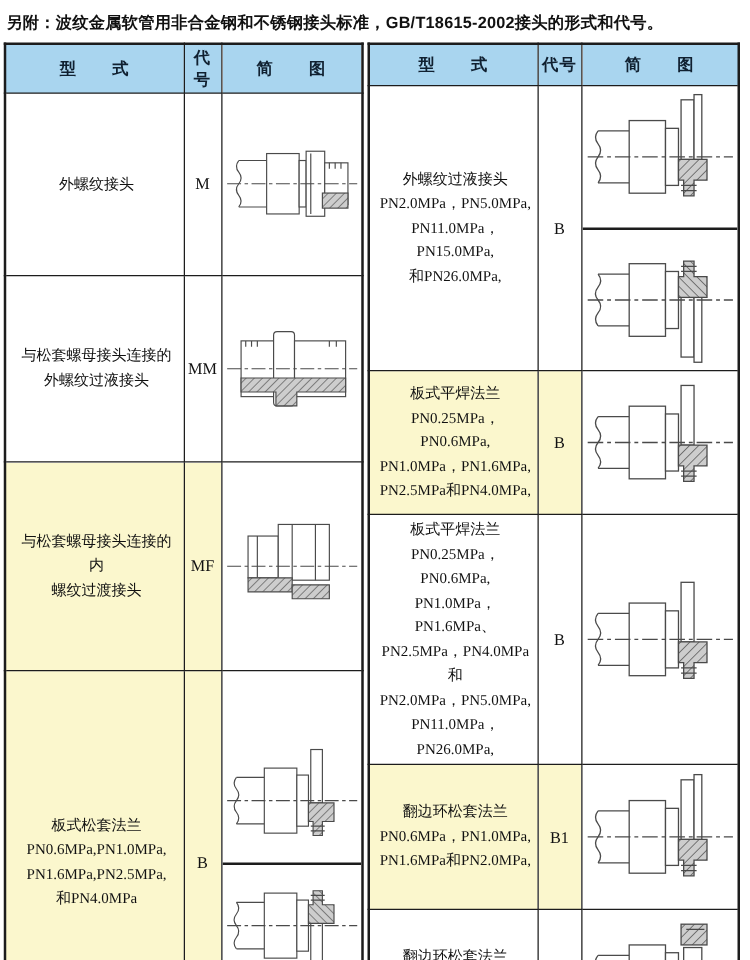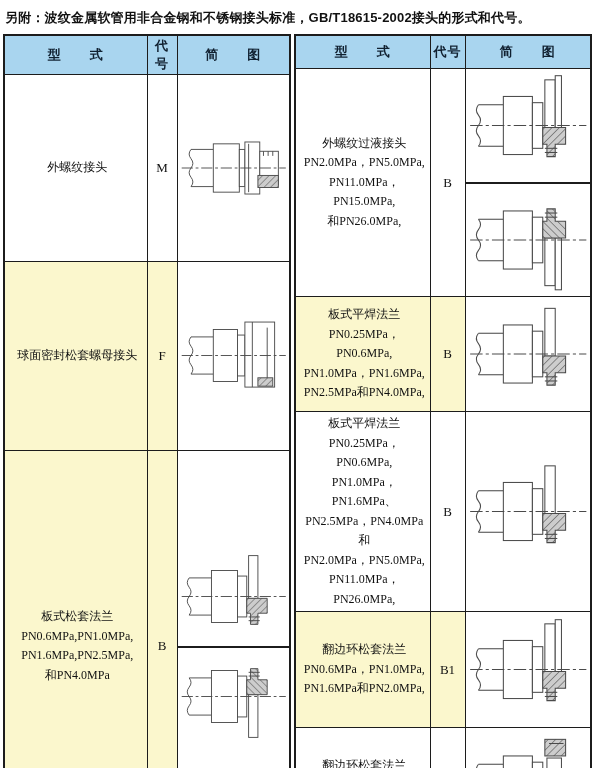--- a/index.html
+++ b/index.html
@@ -86,35 +86,55 @@
                 <rect x="88" y="32" width="20" height="36" rx="0" fill="#fff" stroke="#4a4a4a"></rect>
                 <path d="M92,32 V37" fill="none" stroke="#4a4a4a" stroke-width="1"></path>
                 <path d="M97,32 V37" fill="none" stroke="#4a4a4a" stroke-width="1"></path>
                 <path d="M102,32 V37" fill="none" stroke="#4a4a4a" stroke-width="1"></path>
                 <rect x="86" y="58" width="22" height="13" fill="url(#hatch)" stroke="#4a4a4a"></rect>
                 <path d="M4,50 H116" fill="none" stroke="#4a4a4a" stroke-width="1" stroke-dasharray="12 3 3 3"></path>
               </svg>
             </div>
         </td>
       </tr>
+      <tr>
+        <td class="type">与松套螺母接头连接的
+外螺纹过液接头</td>
+        <td class="code">MM</td>
+        <td class="sketch">
+          <div class="sk" style="height:96px">
+              <svg viewBox="0 0 120 100" preserveAspectRatio="xMidYMid meet">
+                <rect x="16" y="26" width="28" height="48" rx="0" fill="#fff" stroke="#4a4a4a"></rect>
+                <path d="M20,26 V31" fill="none" stroke="#4a4a4a" stroke-width="1"></path>
+                <path d="M25,26 V31" fill="none" stroke="#4a4a4a" stroke-width="1"></path>
+                <path d="M30,26 V31" fill="none" stroke="#4a4a4a" stroke-width="1"></path>
+                <rect x="44" y="18" width="18" height="64" rx="3" fill="#fff" stroke="#4a4a4a"></rect>
+                <rect x="62" y="26" width="44" height="48" rx="0" fill="#fff" stroke="#4a4a4a"></rect>
+                <path d="M98,26 V31" fill="none" stroke="#4a4a4a" stroke-width="1"></path>
+                <path d="M92,26 V31" fill="none" stroke="#4a4a4a" stroke-width="1"></path>
+                <polygon points="16,58 106,58 106,70 64,70 64,82 46,82 46,70 16,70" fill="url(#hatch)" stroke="#4a4a4a"></polygon>
+                <path d="M4,50 H116" fill="none" stroke="#4a4a4a" stroke-width="1" stroke-dasharray="12 3 3 3"></path>
+              </svg>
+            </div>
+        </td>
+      </tr>
       <tr class="yellow">
-        <td class="type">球面密封松套螺母接头</td>
-        <td class="code">F</td>
-        <td class="sketch">
-          <div class="sk" style="height:95px">
-              <svg viewBox="0 0 120 100" preserveAspectRatio="xMidYMid meet">
-                <path d="M14,30 q-4,5 0,10 q4,5 0,10 q-4,5 0,10 q4,5 0,10" fill="none" stroke="#4a4a4a" stroke-width="1"></path>
-                <path d="M14,30 H38" fill="none" stroke="#4a4a4a" stroke-width="1"></path>
-                <path d="M14,70 H38" fill="none" stroke="#4a4a4a" stroke-width="1"></path>
-                <rect x="38" y="22" width="26" height="56" rx="0" fill="#fff" stroke="#4a4a4a"></rect>
-                <rect x="64" y="28" width="8" height="44" rx="0" fill="#fff" stroke="#4a4a4a"></rect>
-                <rect x="72" y="14" width="32" height="70" rx="0" fill="#fff" stroke="#4a4a4a"></rect>
-                <path d="M80,14 V84" fill="none" stroke="#4a4a4a" stroke-width="1"></path>
-                <path d="M96,20 V78" fill="none" stroke="#4a4a4a" stroke-width="1"></path>
-                <rect x="86" y="74" width="16" height="9" fill="url(#hatch)" stroke="#4a4a4a"></rect>
+        <td class="type">与松套螺母接头连接的内
+螺纹过渡接头</td>
+        <td class="code">MF</td>
+        <td class="sketch">
+          <div class="sk" style="height:108px">
+              <svg viewBox="0 0 120 100" preserveAspectRatio="xMidYMid meet">
+                <rect x="22" y="24" width="26" height="36" rx="0" fill="#fff" stroke="#4a4a4a"></rect>
+                <path d="M30,24 V60" fill="none" stroke="#4a4a4a" stroke-width="1"></path>
+                <rect x="48" y="14" width="44" height="48" rx="0" fill="#fff" stroke="#4a4a4a"></rect>
+                <path d="M60,14 V62" fill="none" stroke="#4a4a4a" stroke-width="1"></path>
+                <path d="M80,14 V62" fill="none" stroke="#4a4a4a" stroke-width="1"></path>
+                <polygon points="22,60 60,60 60,72 22,72" fill="url(#hatch)" stroke="#4a4a4a"></polygon>
+                <polygon points="60,66 92,66 92,78 60,78" fill="url(#hatch)" stroke="#4a4a4a"></polygon>
                 <path d="M4,50 H116" fill="none" stroke="#4a4a4a" stroke-width="1" stroke-dasharray="12 3 3 3"></path>
               </svg>
             </div>
         </td>
       </tr>
       <tr class="yellow">
         <td class="type">板式松套法兰
 PN0.6MPa,PN1.0MPa,
 PN1.6MPa,PN2.5MPa,
 和PN4.0MPa</td>

